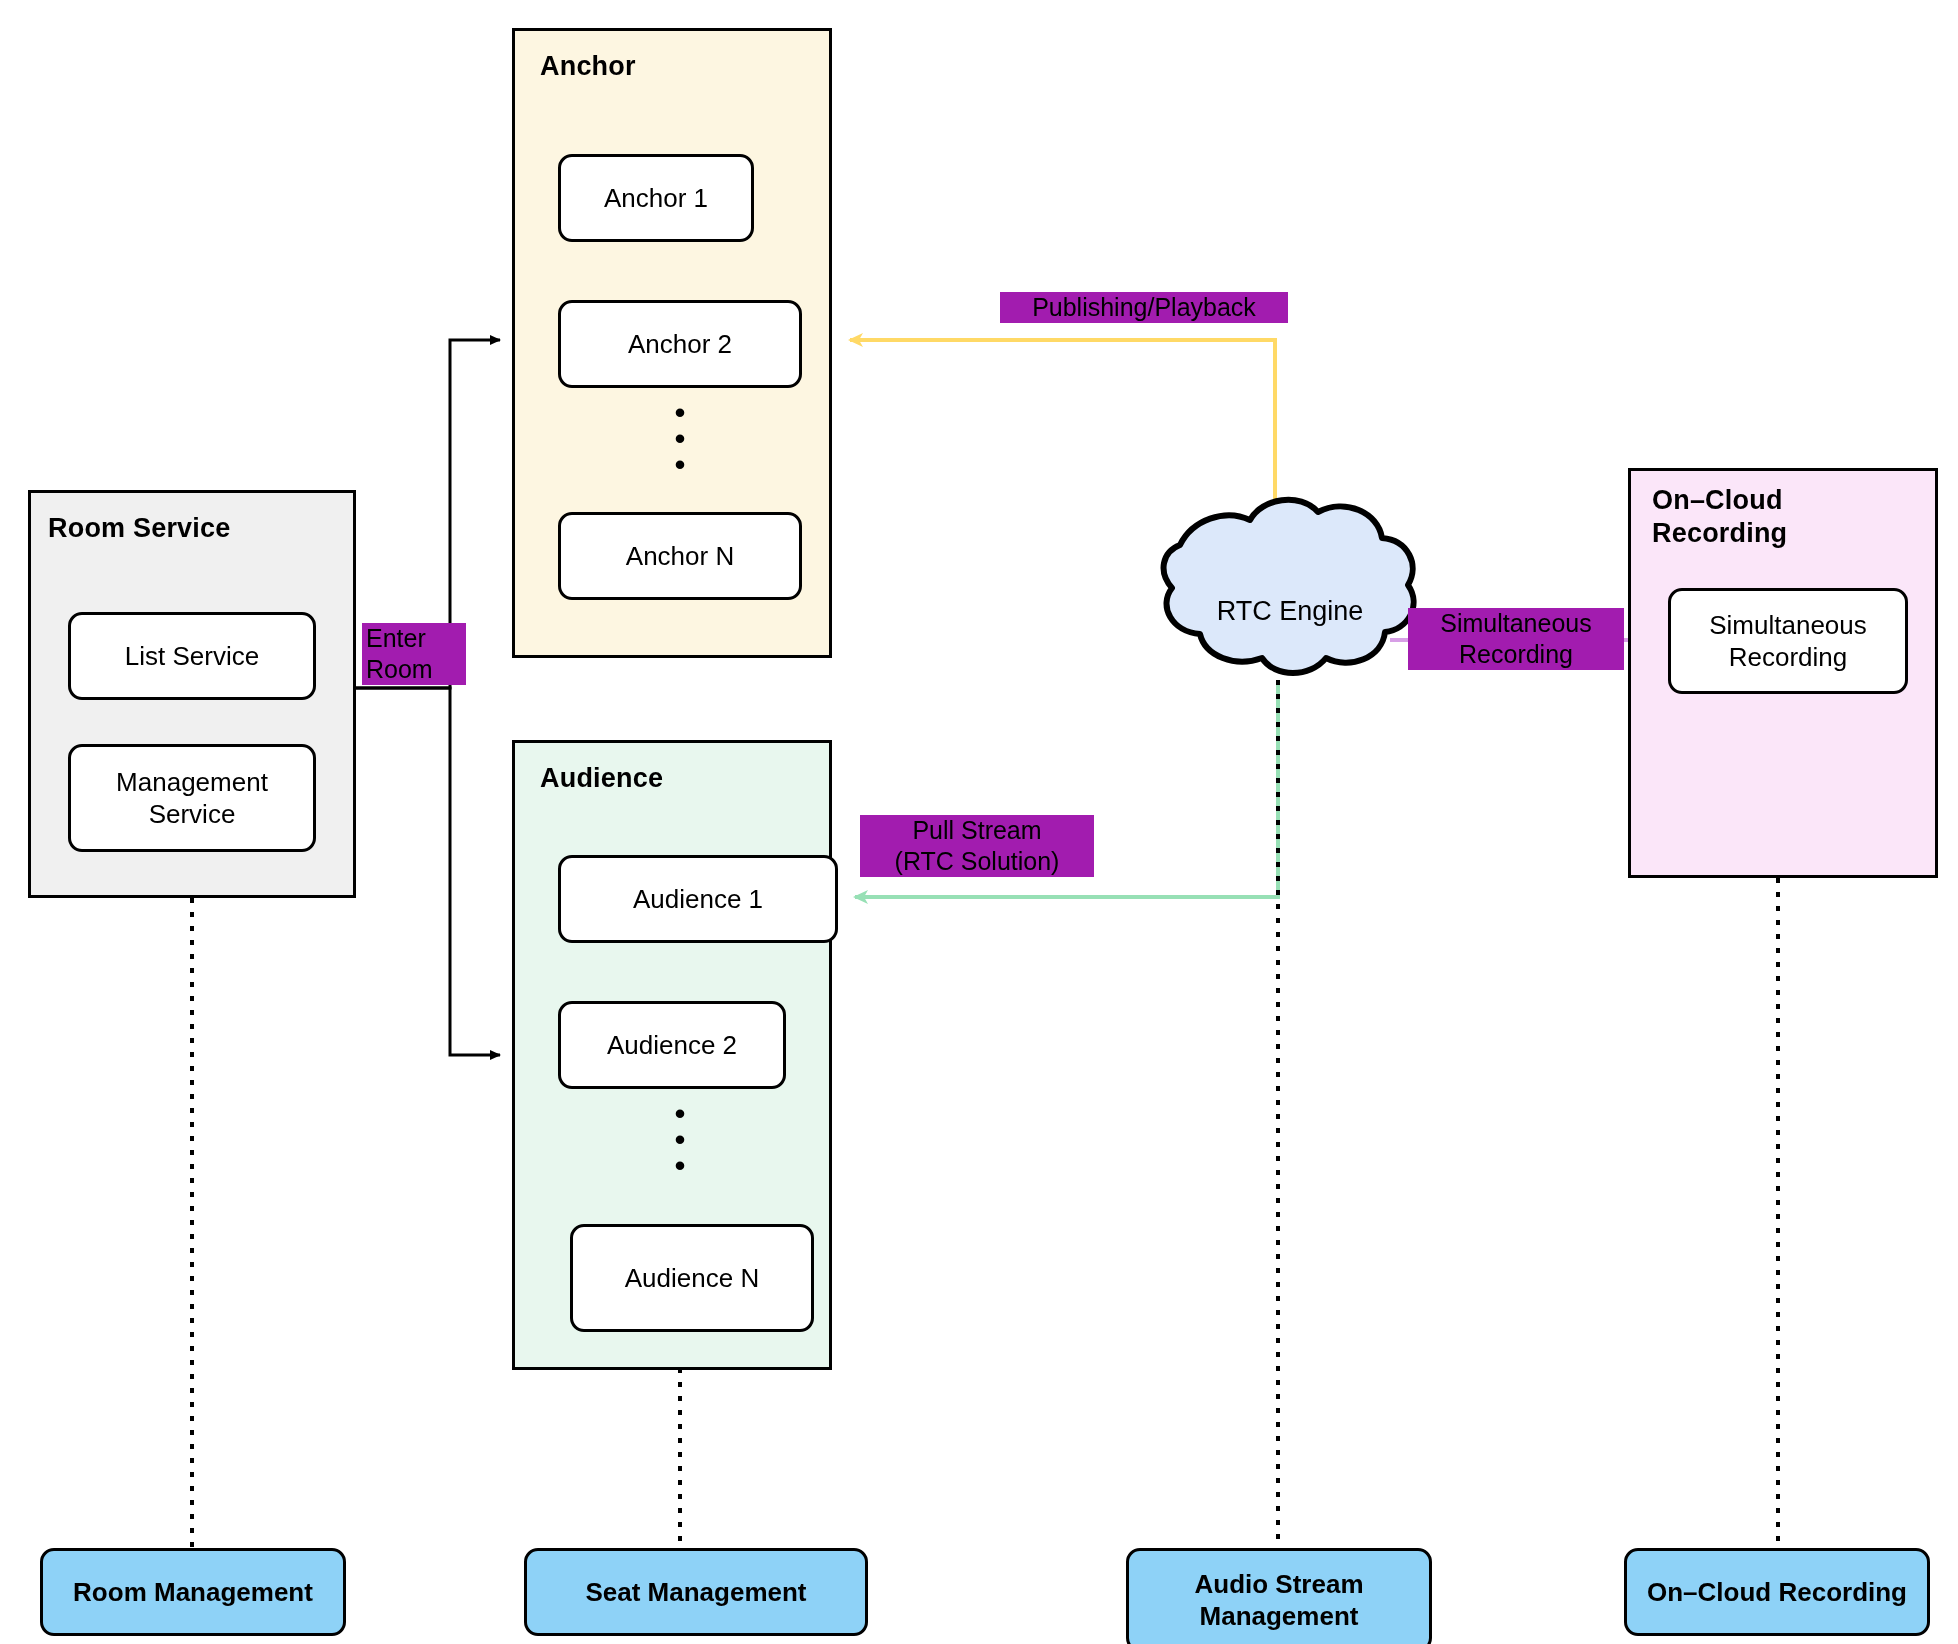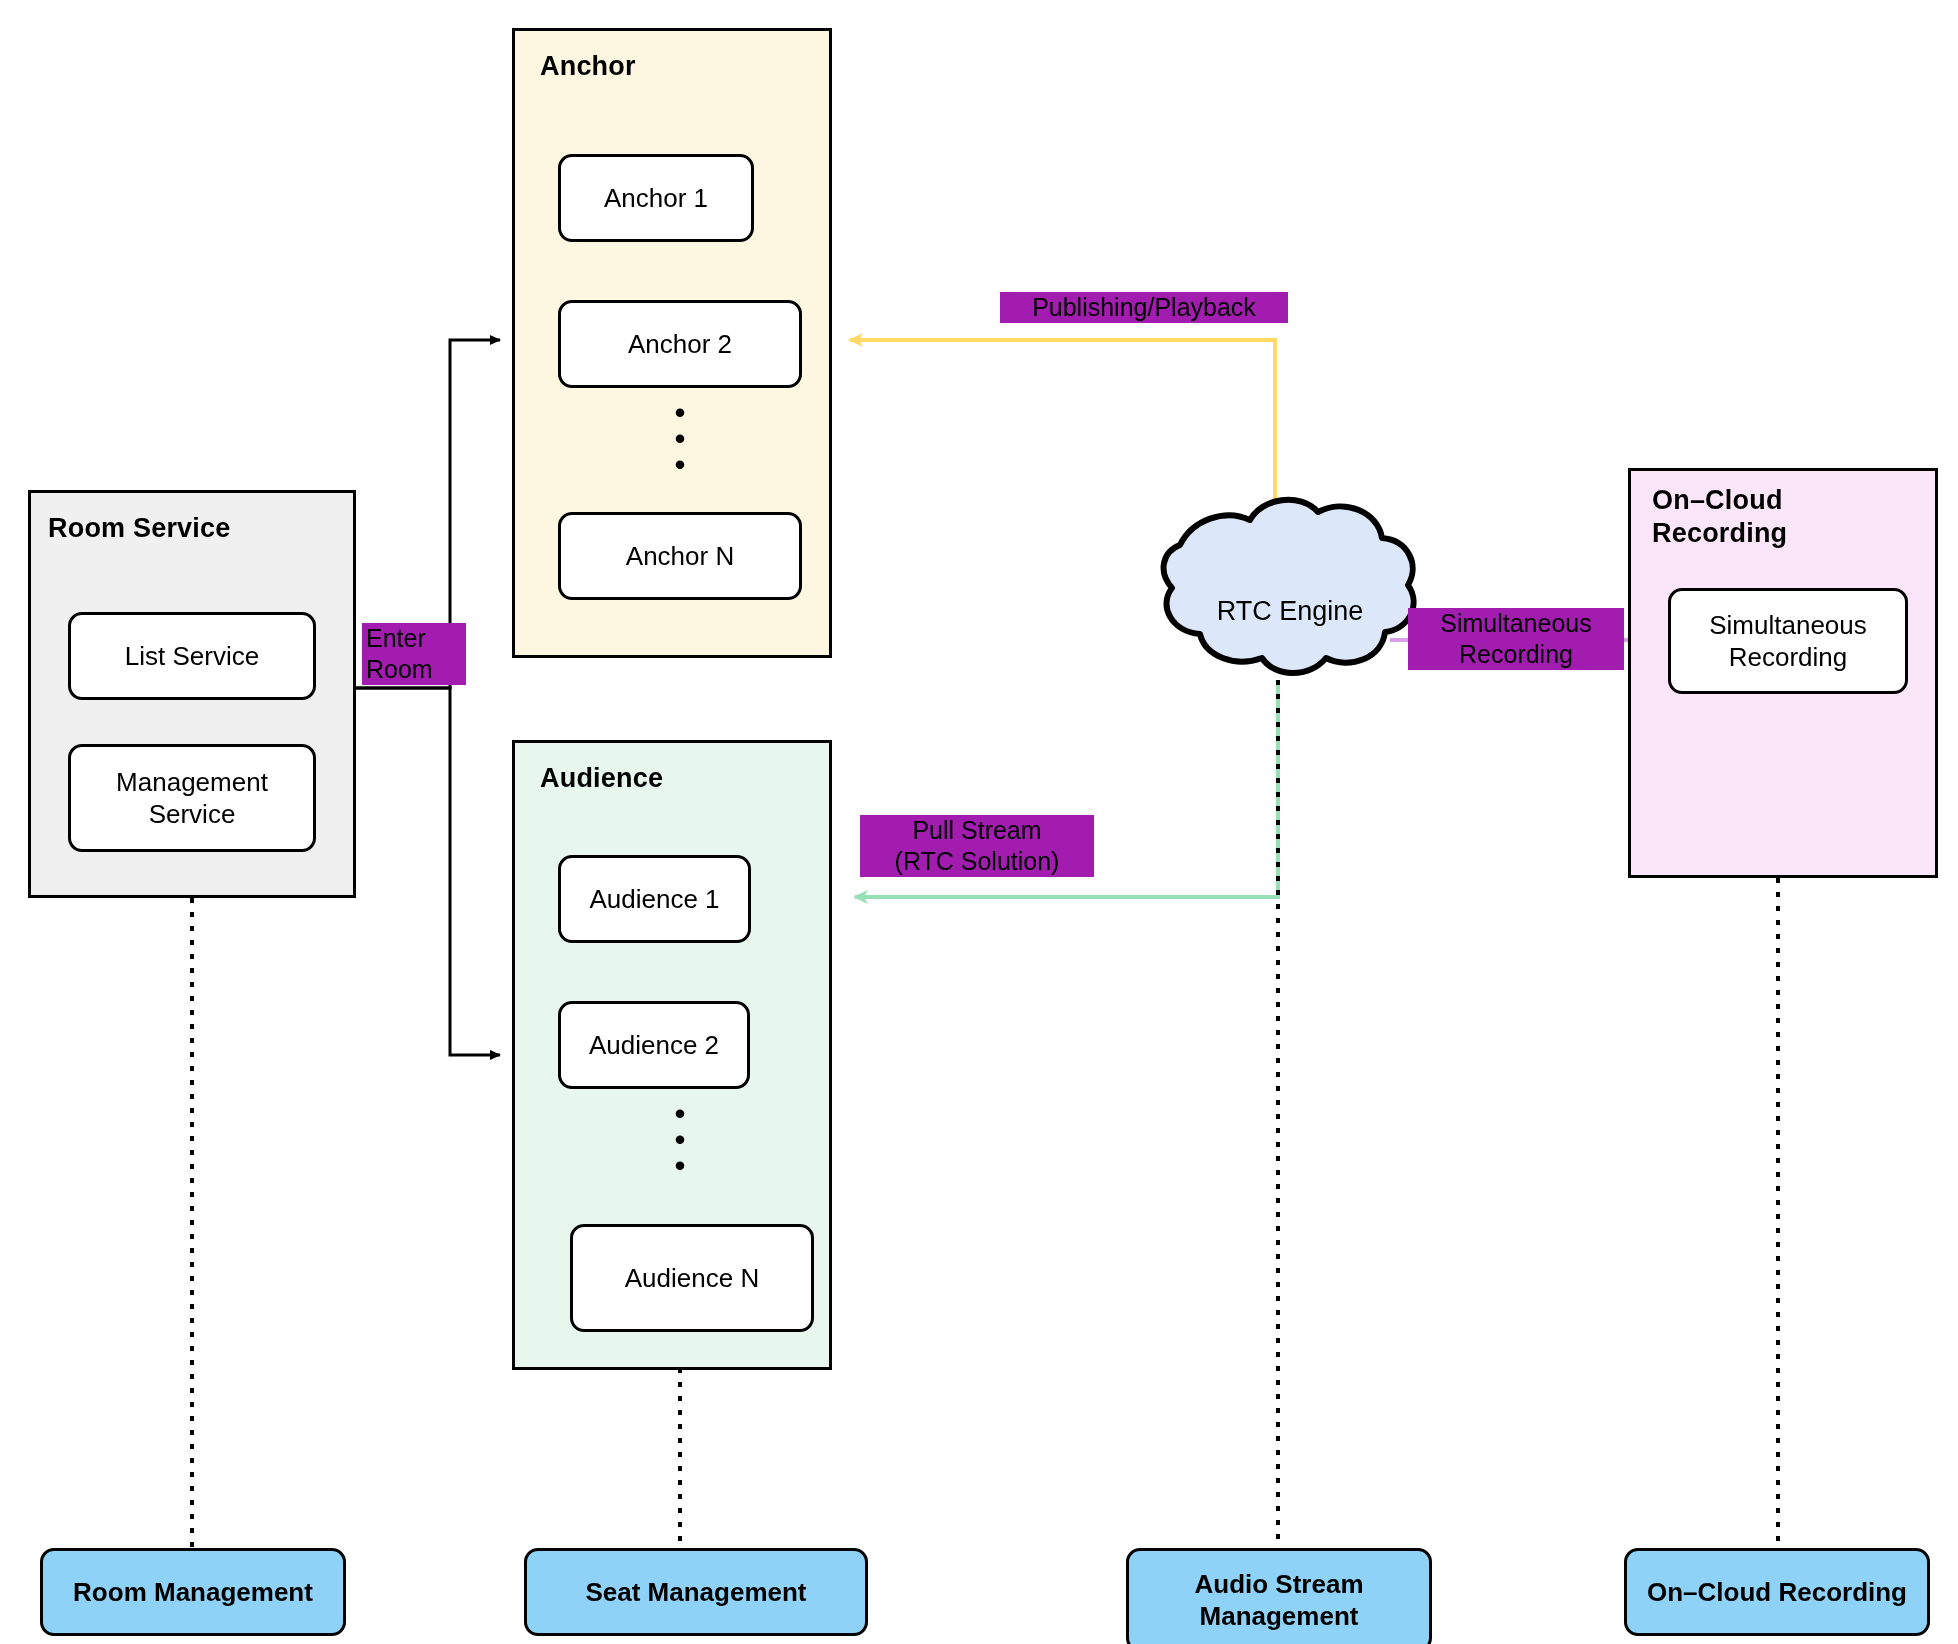--- a/index.html
+++ b/index.html
@@ -187,24 +187,24 @@
       <span>•</span>
       <span>•</span>
   </div>
   <div class="node" style="left:558px; top:512px; width:244px; height:88px;">
     <span>Anchor N</span>
   </div>
 
   <div class="group-box" style="left:512px; top:740px; width:320px; height:630px; background:#e8f7ee;"></div>
   <div class="group-title" style="left:540px; top:762px; width:280px;">Audience</div>
 
-  <div class="node" style="left:558px; top:855px; width:193px; height:88px;">
+  <div class="node" style="left:558px; top:855px; width:280px; height:88px;">
     <span>Audience 1</span>
   </div>
-  <div class="node" style="left:558px; top:1001px; width:192px; height:88px;align-items:center;">
+  <div class="node" style="left:558px; top:1001px; width:228px; height:88px;align-items:center;">
     <span>Audience 2</span>
   </div>
   <div class="ellipsis" style="left:558px; top:1101px; width:244px;">
     <span>•</span>
       <span>•</span>
       <span>•</span>
   </div>
   <div class="node" style="left:570px; top:1213px; width:244px; height:108px;margin-top:11px;">
     <span>Audience N</span>
   </div>

